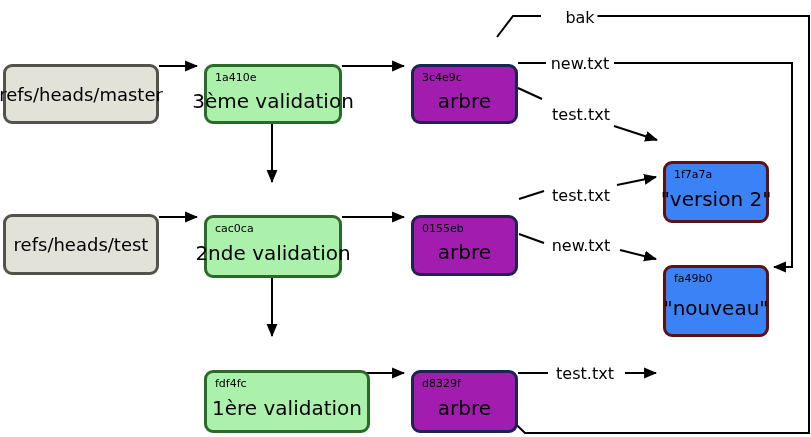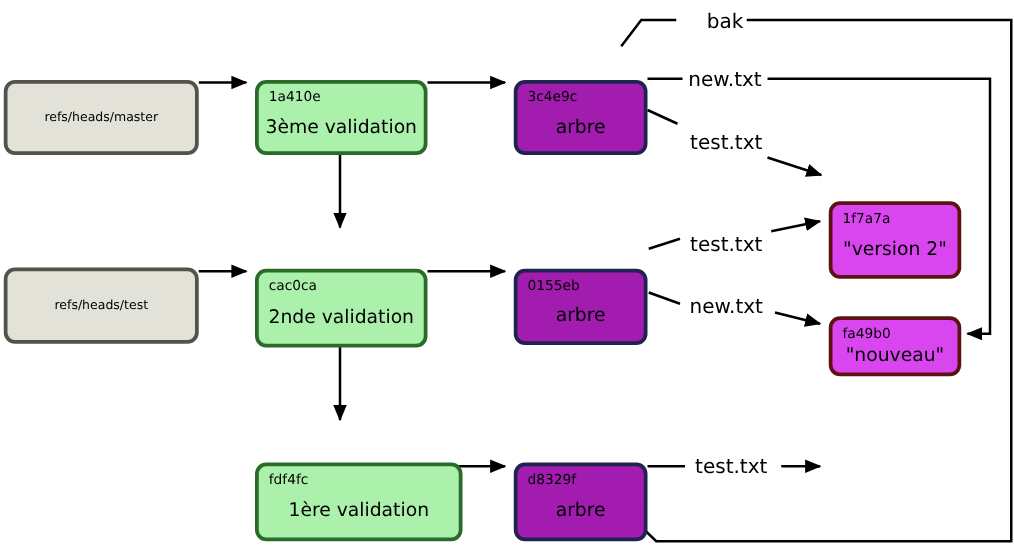--- a/index.html
+++ b/index.html
@@ -7,26 +7,26 @@
     position:relative;width:811px;height:437px;background:#ffffff;
     font-family:"DejaVu Sans","Liberation Sans",sans-serif;color:#000;overflow:hidden;
   }
   svg.edges{position:absolute;left:0;top:0;width:811px;height:437px;}
   .node{
     position:absolute;box-sizing:border-box;border:3px solid #15803d;border-radius:9px;
     display:flex;flex-direction:column;margin-top:28px;
   }
   .node .hash{font-size:11px;line-height:14px;padding:4px 0 0 8px;}
   .node .label{flex:1;display:flex;align-items:center;justify-content:center;
-    font-size:15px;padding-bottom:5px;white-space:nowrap;}
+    font-size:20px;padding-bottom:5px;white-space:nowrap;}
   .ref{background:#e2e2d9;border-color:#53534b;}
-  .ref .label{padding-bottom:0;font-size:10px;}
+  .ref .label{padding-bottom:0;font-size:18px;}
   .commit{background:#abf0ab;border-color:#2a6b2a;}
   .tree{background:#a21caf;border-color:#20224f;}
-  .blob{background:#d946ef;border-color:#5c1212;}
+  .blob{background:#3b82f6;border-color:#5c1212;justify-content:flex-end;}
   .edge-label{
     position:absolute;transform:translate(-50%,-50%);
     font-size:16px;white-space:nowrap;background:#fff;padding:0 3px;
   }
 </style>
 </head>
 <body>
 
 <div class="canvas">
 
@@ -89,21 +89,21 @@
   </div>
   <div class="node tree" style="left:411px;top:342px;width:107px;height:63px;">
     <div class="hash">d8329f</div>
     <div class="label">arbre</div>
   </div>
 
   <div class="node blob" style="left:663px;top:133px;width:106px;height:62px;">
     <div class="hash">1f7a7a</div>
     <div class="label">"version 2"</div>
   </div>
-  <div class="node blob" style="left:663px;top:225px;width:106px;height:48px;">
+  <div class="node blob" style="left:663px;top:237px;width:106px;height:72px;">
     <div class="hash">fa49b0</div>
     <div class="label">"nouveau"</div>
   </div>
 
   <div class="edge-label" style="left:580px;top:17px;">bak</div>
   <div class="edge-label" style="left:580px;top:63px;">new.txt</div>
   <div class="edge-label" style="left:581px;top:114px;">test.txt</div>
   <div class="edge-label" style="left:581px;top:195px;">test.txt</div>
   <div class="edge-label" style="left:581px;top:245px;">new.txt</div>
   <div class="edge-label" style="left:585px;top:373px;">test.txt</div>

